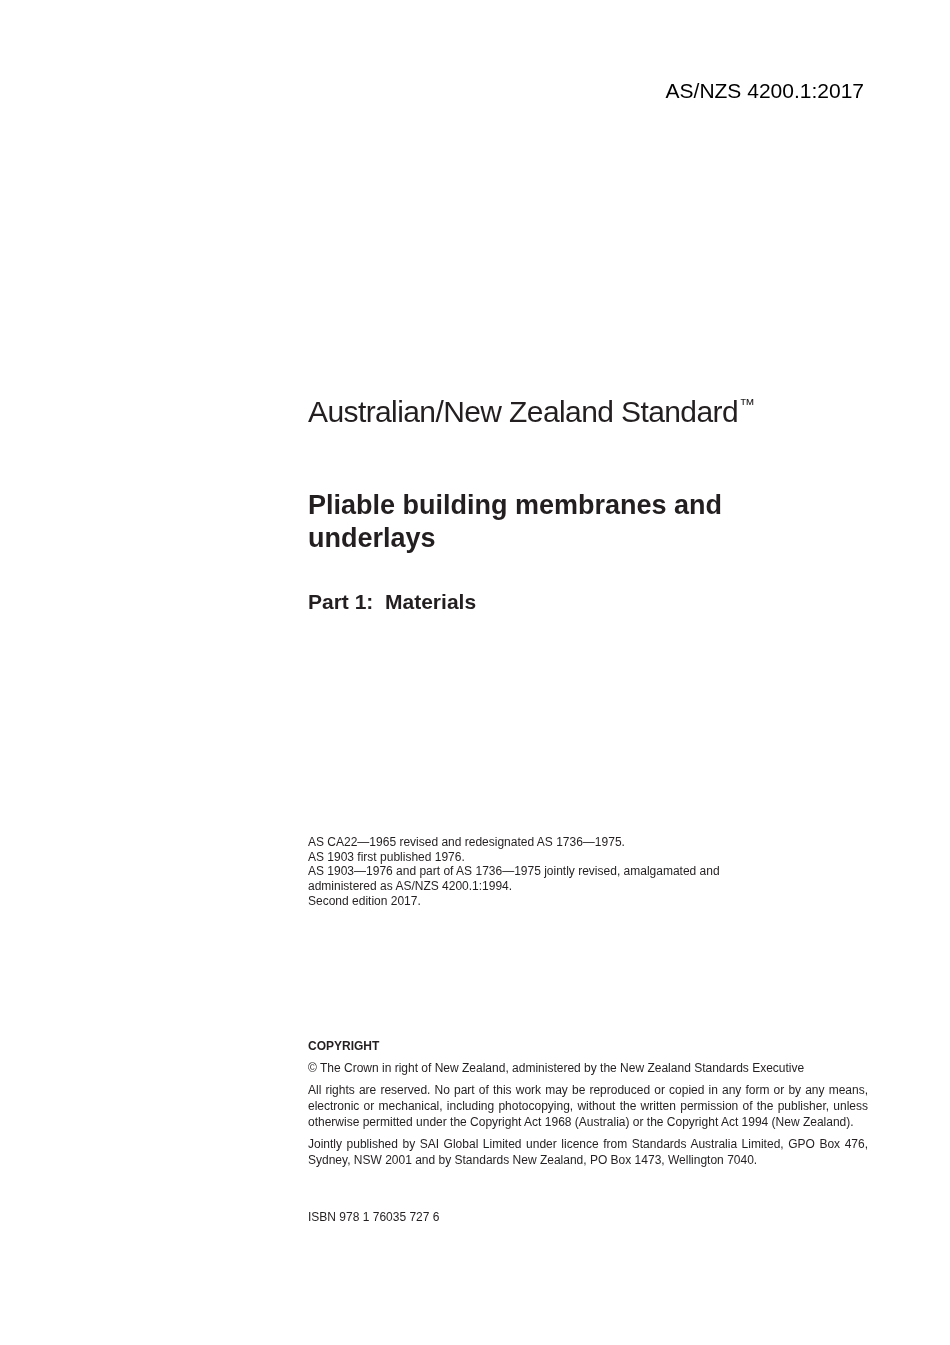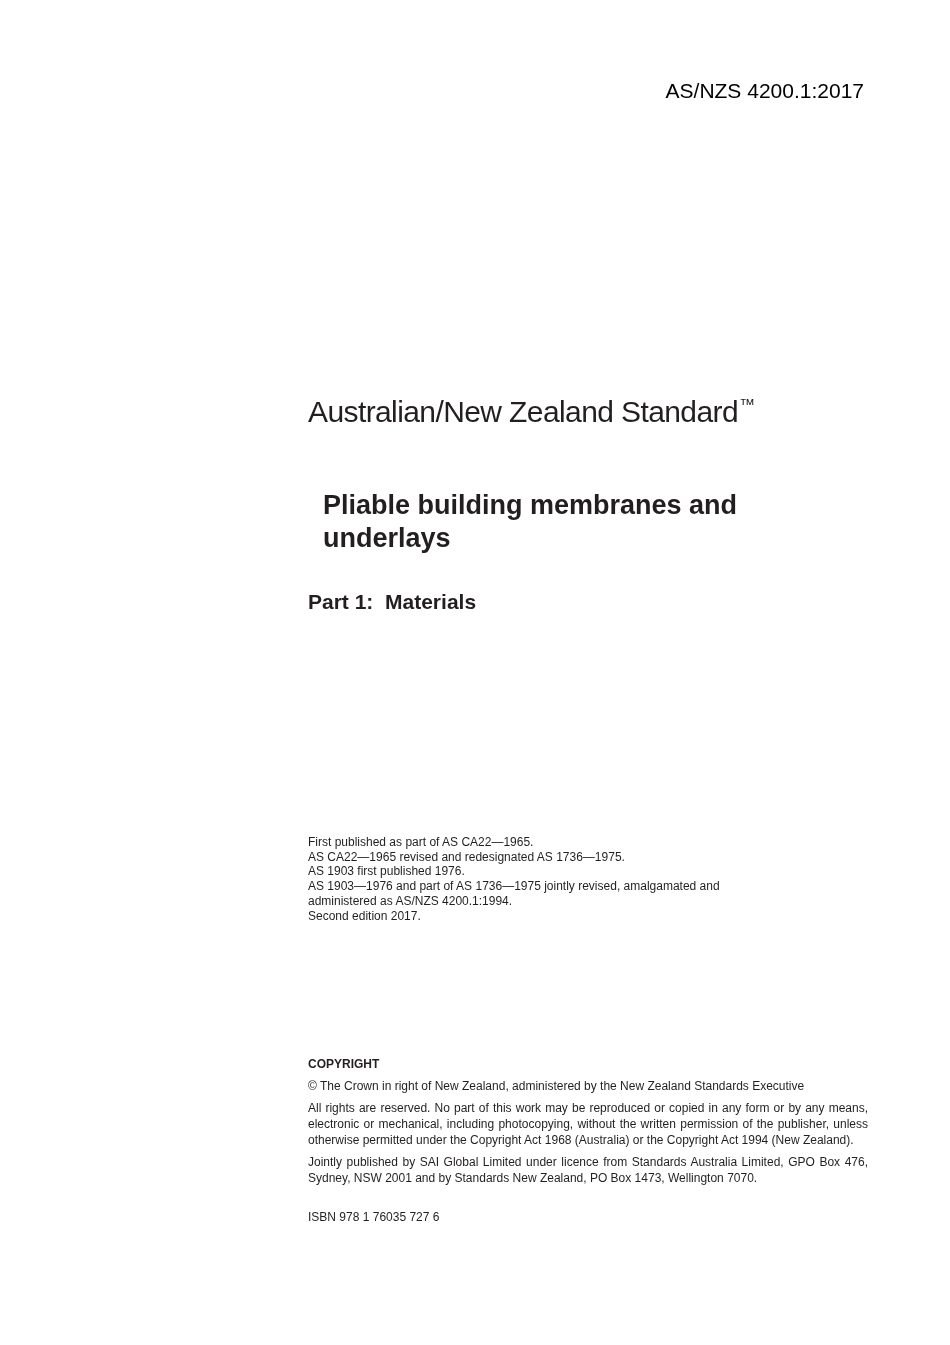--- a/index.html
+++ b/index.html
@@ -10,35 +10,35 @@
     .designation {
       position: absolute; top: 78px; right: 86px;
       font-size: 21px; line-height: 26px; color: #000000;
     }
     .std-title {
       position: absolute; left: 308px; top: 386px;
       font-size: 30px; line-height: 38px; letter-spacing: -0.6px; color: #231f20;
     }
     .std-title sup { font-size: 16px; vertical-align: 12px; margin-left: 1px; }
     .doc-title {
-      position: absolute; left: 323px; top: 489px; width: 470px;
+      position: absolute; left: 308px; top: 489px; width: 470px;
       font-size: 27px; line-height: 33px; font-weight: bold; color: #231f20;
     }
     .doc-part {
       position: absolute; left: 308px; top: 585px;
       font-size: 21px; line-height: 33px; font-weight: bold; color: #231f20; white-space: pre;
     }
     .history {
       position: absolute; left: 308px; top: 835px; width: 470px;
       font-size: 12px; line-height: 14.7px; color: #231f20;
     }
     .history div { white-space: nowrap; }
     .copyright {
       position: absolute; left: 308px; top: 1038px; width: 560px;
-      font-size: 12px; line-height: 16px; color: #231f20; margin-top: 18px;
+      font-size: 12px; line-height: 16px; color: #231f20;
     }
     .copyright .heading { font-weight: bold; margin-bottom: 6px; }
     .copyright p { margin: 0 0 6px 0; }
     .copyright p.just { text-align: justify; text-align-last: left; }
     .isbn {
       position: absolute; left: 308px; top: 1209px;
       font-size: 12px; line-height: 16px; color: #231f20;
     }
   </style>
 </head>
@@ -46,28 +46,27 @@
 
 <div class="designation">AS/NZS 4200.1:2017</div>
 
 <div class="std-title"><span>Australian/New Zealand Standard</span><sup>™</sup></div>
 
 <div class="doc-title">Pliable building membranes and underlays</div>
 
 <div class="doc-part">Part 1:  Materials</div>
 
 <div class="history">
-  <div>First published as part of AS CA22—1965.</div>
   <div>AS CA22—1965 revised and redesignated AS 1736—1975.</div>
   <div>AS 1903 first published 1976.</div>
   <div>AS 1903—1976 and part of AS 1736—1975 jointly revised, amalgamated and</div>
   <div>administered as AS/NZS 4200.1:1994.</div>
   <div>Second edition 2017.</div>
 </div>
 
 <div class="copyright">
   <div class="heading">COPYRIGHT</div>
   <p>© The Crown in right of New Zealand, administered by the New Zealand Standards Executive</p>
   <p class="just">All rights are reserved. No part of this work may be reproduced or copied in any form or by any means, electronic or mechanical, including photocopying, without the written permission of the publisher, unless otherwise permitted under the Copyright Act 1968 (Australia) or the Copyright Act 1994 (New Zealand).</p>
-  <p class="just">Jointly published by SAI Global Limited under licence from Standards Australia Limited, GPO Box 476, Sydney, NSW 2001 and by Standards New Zealand, PO Box 1473, Wellington 7070.</p>
+  <p class="just">Jointly published by SAI Global Limited under licence from Standards Australia Limited, GPO Box 476, Sydney, NSW 2001 and by Standards New Zealand, PO Box 1473, Wellington 7040.</p>
 </div>
 
 <div class="isbn">ISBN 978 1 76035 727 6</div>
 
 </body></html>

